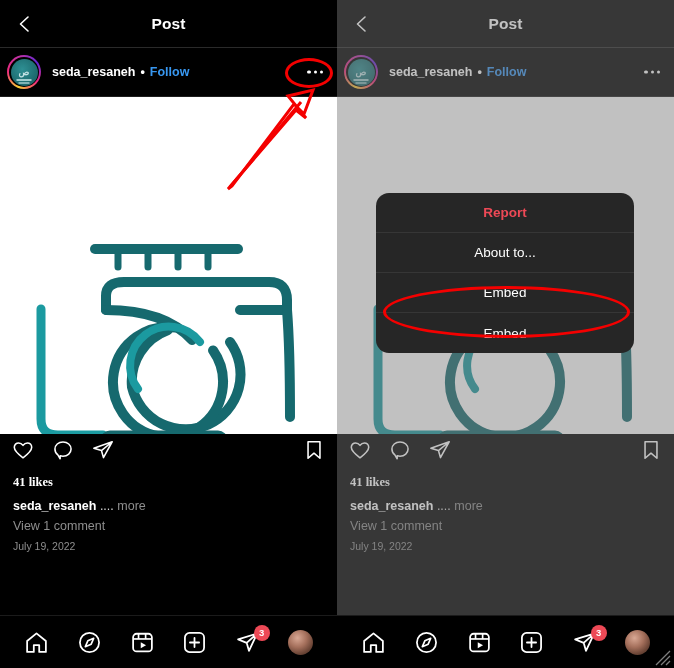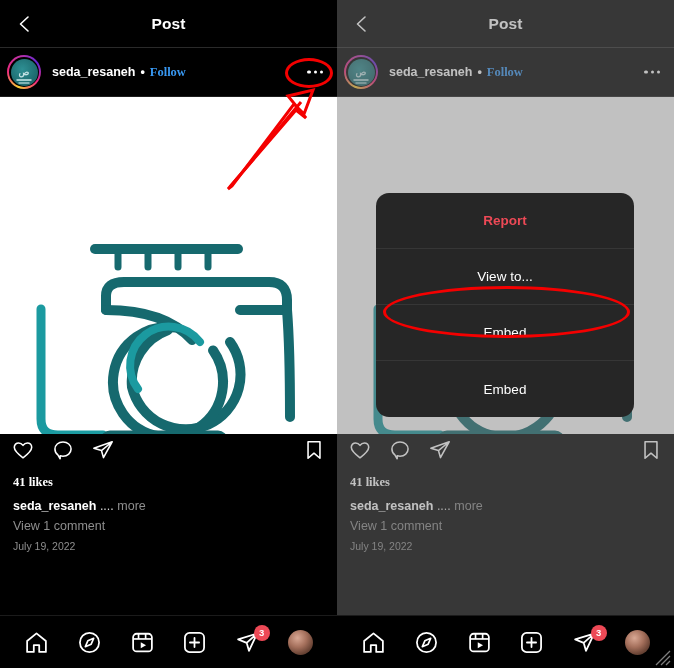--- a/index.html
+++ b/index.html
@@ -27,21 +27,21 @@
     background:conic-gradient(from 200deg,#f9ce34,#ee2a7b,#bf31a6,#6228d7,#ee2a7b,#f9ce34);
     display:flex;align-items:center;justify-content:center;}
   .avatar-inner{width:30px;height:30px;border-radius:50%;background:#000;display:flex;align-items:center;justify-content:center;}
   .avatar-img{width:27px;height:27px;border-radius:50%;background:radial-gradient(circle at 42% 38%,#2e8f93 0%,#1f6f73 58%,#17595d 100%);
     display:flex;align-items:center;justify-content:center;position:relative;overflow:hidden;}
   .avatar-img .glyph{font-size:9px;color:#cfeaec;line-height:1;font-weight:bold;opacity:.92;}
   .avatar-img .bar{position:absolute;bottom:5px;left:50%;transform:translateX(-50%);width:15px;height:1.5px;background:#bfe2e4;opacity:.8;}
   .avatar-img .bar2{position:absolute;bottom:2px;left:50%;transform:translateX(-50%);width:11px;height:1.2px;background:#bfe2e4;opacity:.6;}
   .uname{margin-left:11px;font-size:12.5px;font-weight:bold;color:#fff;}
   .dotsep{margin:0 5px;font-size:12.5px;color:#fff;font-weight:bold;}
-  .follow{font-size:12.5px;font-weight:bold;color:#3897f0;font-family:Liberation Serif, serif;}
+  .follow{font-size:12.5px;font-weight:bold;color:#3897f0;}
   .more-btn{position:absolute;right:14px;top:50%;transform:translateY(-50%);display:flex;gap:3px;align-items:center;}
   .more-btn i{display:block;width:3.2px;height:3.2px;border-radius:50%;background:#fff;}
   .rowdiv{height:1px;background:#1d1d1d;}
 
   
   .post-img{position:relative;width:337px;height:337px;background:#fff;overflow:hidden;}
   .post-img svg{position:absolute;left:0;top:0;}
 
   
   .actions{position:relative;height:36px;display:flex;align-items:center;padding:0 12px;gap:18px;}
@@ -53,21 +53,21 @@
   .caption .dots{color:#d8d8d8;}
   .caption .more{color:#8e8e8e;}
   .viewc{font-size:12.5px;color:#8e8e8e;margin-top:6px;}
   .date{font-size:10.5px;color:#8e8e8e;margin-top:7px;}
 
   
   .dim{position:absolute;left:0;top:0;width:337px;height:615px;background:rgba(120,120,120,.46);pointer-events:none;}
 
   
   .sheet{position:absolute;left:376px;top:193px;width:258px;background:#262626;border-radius:13px;overflow:hidden;z-index:6;}
-  .sheet-item{height:56px;display:flex;align-items:center;justify-content:center;font-size:13.5px;color:#fff;border-bottom:1px solid #363636;}
+  .sheet-item{height:40px;display:flex;align-items:center;justify-content:center;font-size:13.5px;color:#fff;border-bottom:1px solid #363636;}
   .sheet-item:last-child{border-bottom:none;}
   .sheet-item.report{color:#ed4956;font-weight:bold;}
 
   
   .anno{position:absolute;z-index:9;pointer-events:none;}
   .ellipse{border:3px solid #f40000;border-radius:50%;}
   .ell-dots{left:285px;top:58px;width:48px;height:30px;}
   .ell-copy{left:383px;top:286px;width:247px;height:52px;border-width:3.5px;}
 
   
@@ -274,21 +274,21 @@
       </div>
       <div class="viewc">View 1 comment</div>
       <div class="date">July 19, 2022</div>
     </div>
 
     <div class="dim"></div>
   </div>
 
   <div class="sheet">
     <div class="sheet-item report">Report</div>
-    <div class="sheet-item">View to...</div>
+    <div class="sheet-item">About to...</div>
     <div class="sheet-item">Embed</div>
     <div class="sheet-item">Embed</div>
   </div>
 
   <div class="anno ellipse ell-dots"></div>
   <div class="anno ellipse ell-copy"></div>
 
   <svg class="anno" style="left:218px;top:86px;" width="110" height="110" viewBox="0 0 110 110">
     <path d="M10 103 L78 24 L88 32 L70 10 L95 4 L86 28 L76 18 L14 100 Z" fill="none" stroke="#f40000" stroke-width="3"></path>
     <path d="M12 101 L83 16" stroke="#f40000" stroke-width="3" fill="none"></path>

